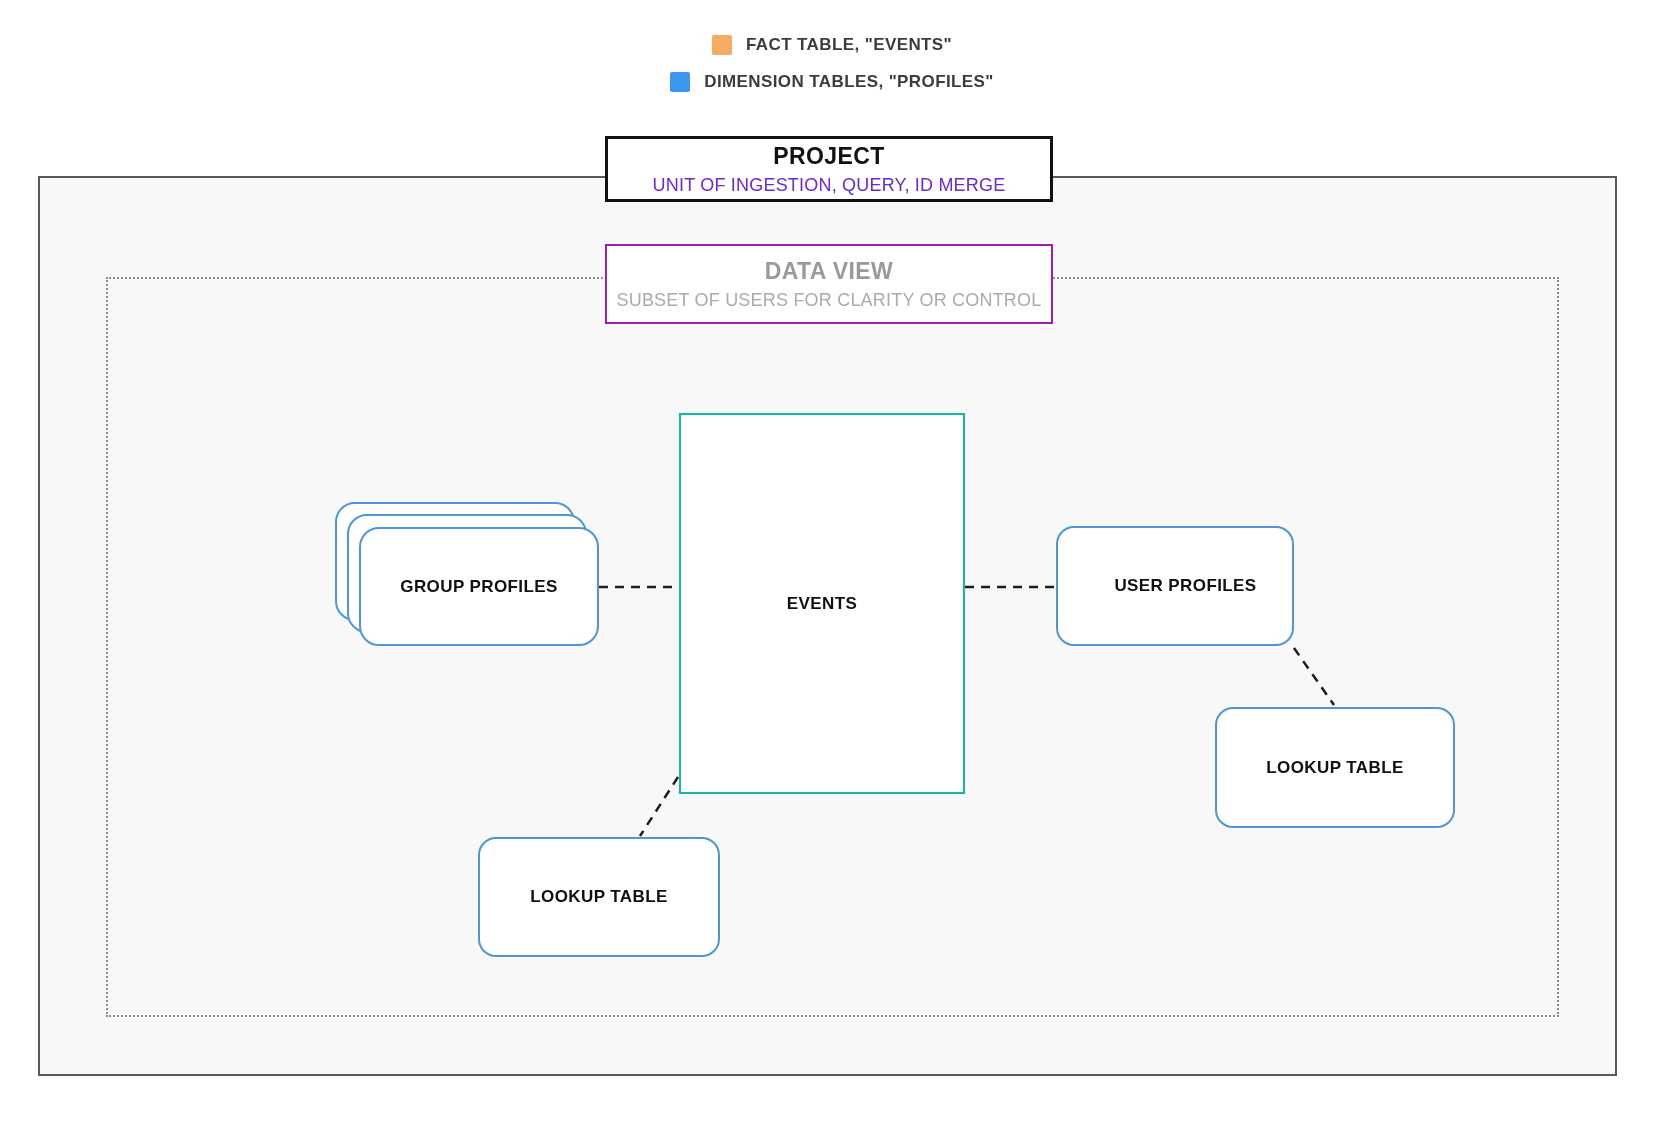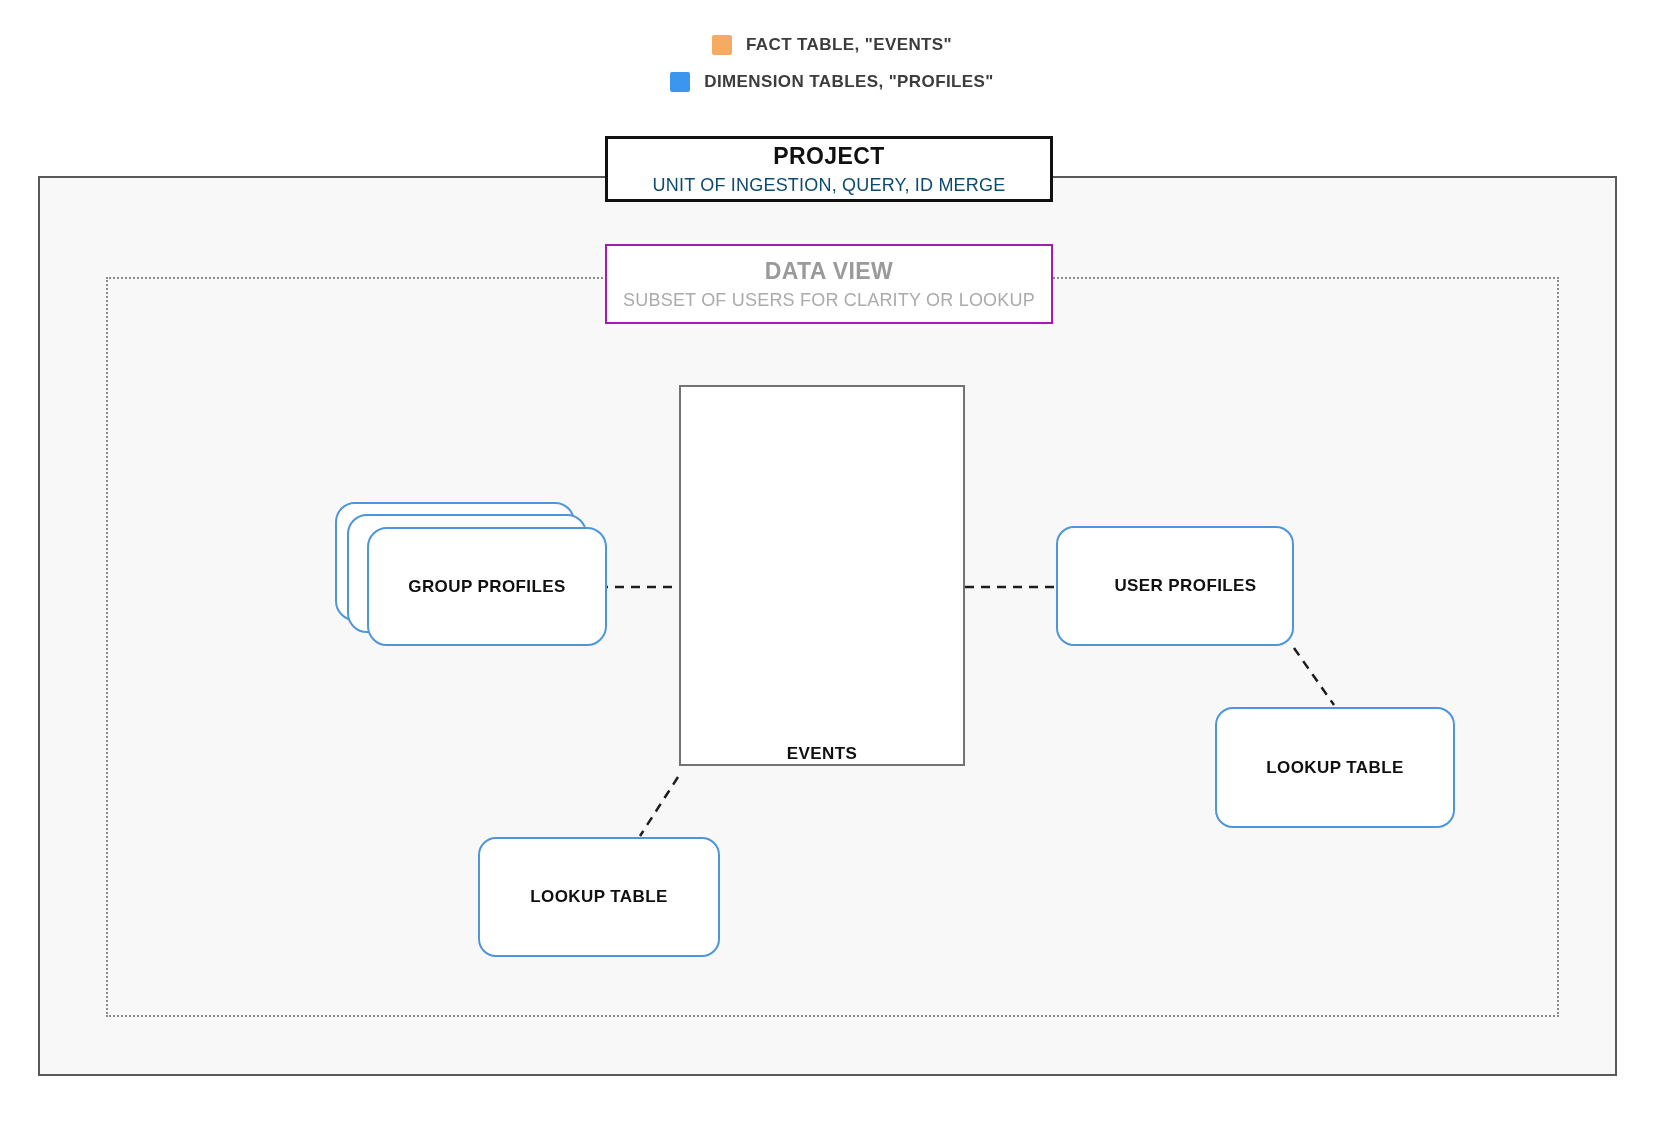--- a/index.html
+++ b/index.html
@@ -90,21 +90,21 @@
   .title-main {
     font-size: 23px;
     font-weight: bold;
     letter-spacing: 0.4px;
   }
   .title-sub {
     font-size: 18px;
     letter-spacing: 0.2px;
   }
   .project-box .title-main { color: #111111; }
-  .project-box .title-sub { color: #0c4a6e; }
+  .project-box .title-sub { color: #6d28d9; }
   .data-view-box .title-main { color: #9A9A9A; }
   .data-view-box .title-sub { color: #ABABAB; }
 
   
   .connectors {
     position: absolute;
     left: 0; top: 0;
     width: 1664px; height: 1128px;
     z-index: 3;
     pointer-events: none;
@@ -125,24 +125,23 @@
     z-index: 4;
   }
   .node-label {
     font-size: 17px;
     font-weight: bold;
     color: #101010;
     letter-spacing: 0.4px;
     white-space: nowrap;
   }
   .events-node {
-    left: 679px; top: 385px;
+    left: 679px; top: 413px;
     width: 286px; height: 381px;
-    border: 2px solid #737373;
-    align-items: flex-end;
+    border: 2px solid #14b8a6;
   }
   .blue-node {
     border: 2px solid #4E96D9;
     border-radius: 18px;
   }
   .user-profiles-node { left: 1056px; top: 526px; width: 238px; height: 120px; padding-left: 21px; }
   .lookup-right-node  { left: 1215px; top: 707px; width: 240px; height: 121px; }
   .lookup-bottom-node { left: 478px;  top: 837px; width: 242px; height: 120px; }
 
   
@@ -157,21 +156,21 @@
     width: 240px; height: 119px;
     background: #ffffff;
     border: 2px solid #4E96D9;
     border-radius: 20px;
     display: flex;
     align-items: center;
     justify-content: center;
   }
   .group-card.back  { left: 0;    top: 0; }
   .group-card.mid   { left: 12px; top: 12px; }
-  .group-card.front { left: 32px; top: 25px; }
+  .group-card.front { left: 24px; top: 25px; }
 </style>
 </head>
 <body>
 
 <div class="canvas">
 
   <div class="legend">
     <div class="legend-row">
       <span class="swatch swatch-fact"></span>
       <span class="legend-label">FACT TABLE, "EVENTS"</span>
@@ -217,16 +216,16 @@
     <span class="node-label">LOOKUP TABLE</span>
   </div>
 
   <div class="title-box project-box">
     <div class="title-main">PROJECT</div>
     <div class="title-sub">UNIT OF INGESTION, QUERY, ID MERGE</div>
   </div>
 
   <div class="title-box data-view-box">
     <div class="title-main">DATA VIEW</div>
-    <div class="title-sub">SUBSET OF USERS FOR CLARITY OR LOOKUP</div>
+    <div class="title-sub">SUBSET OF USERS FOR CLARITY OR CONTROL</div>
   </div>
 
 </div>
 
 </body></html>

